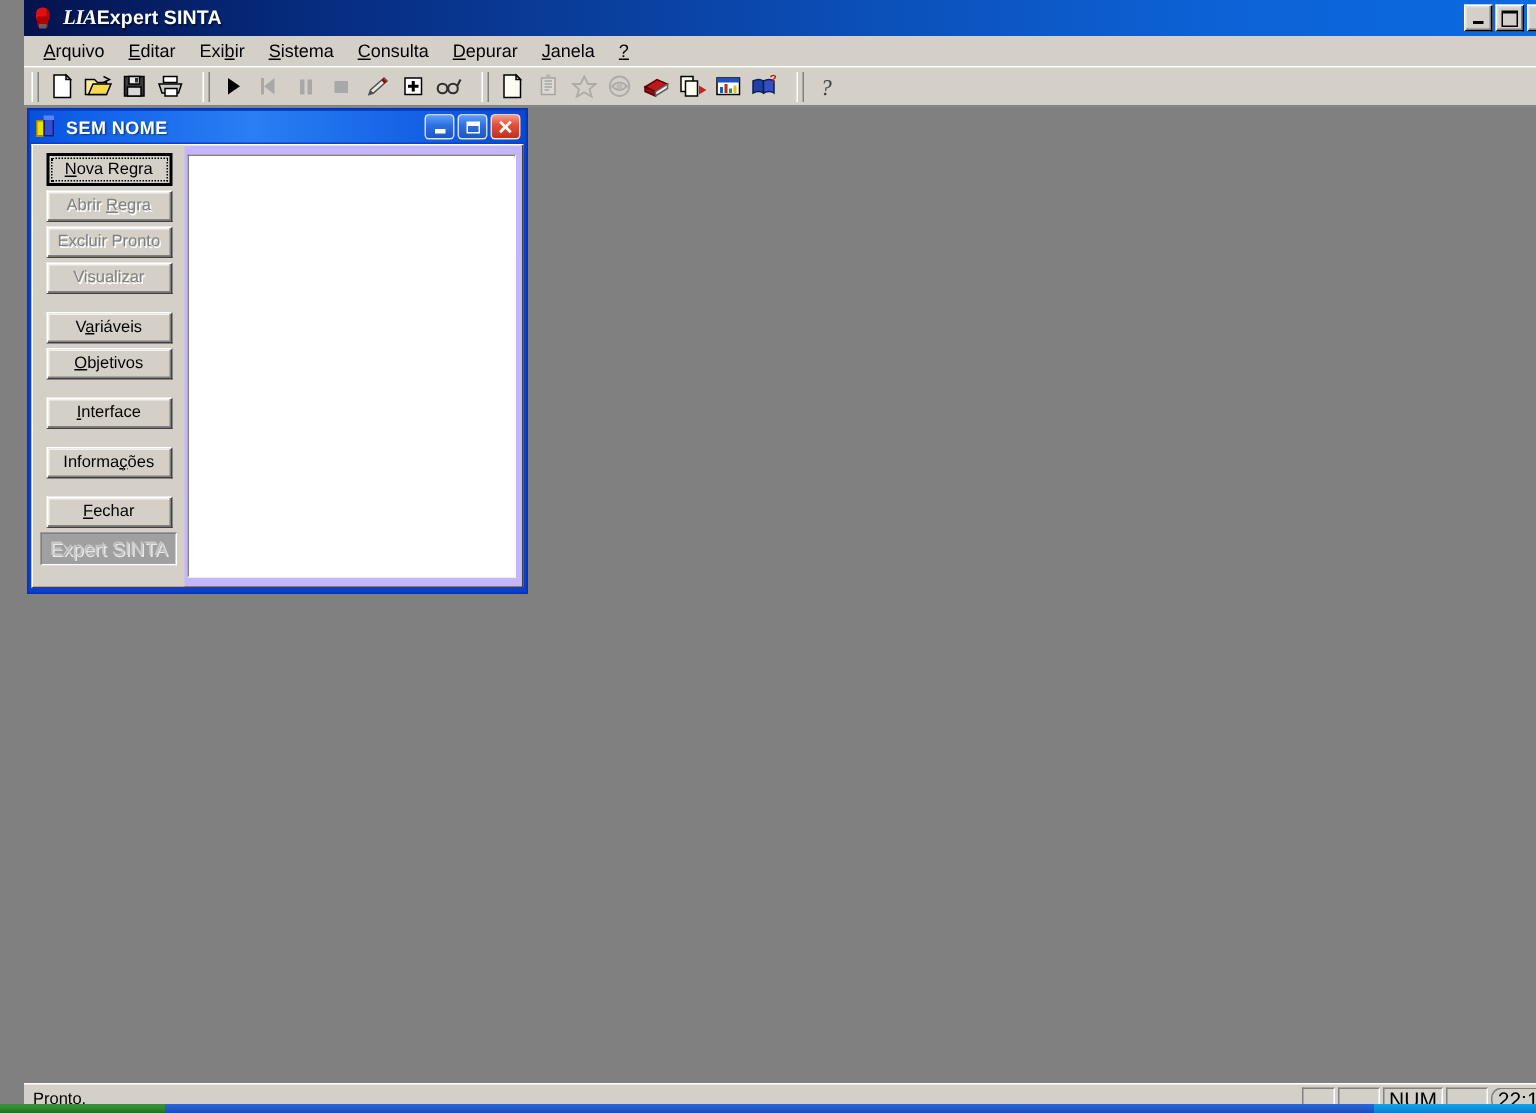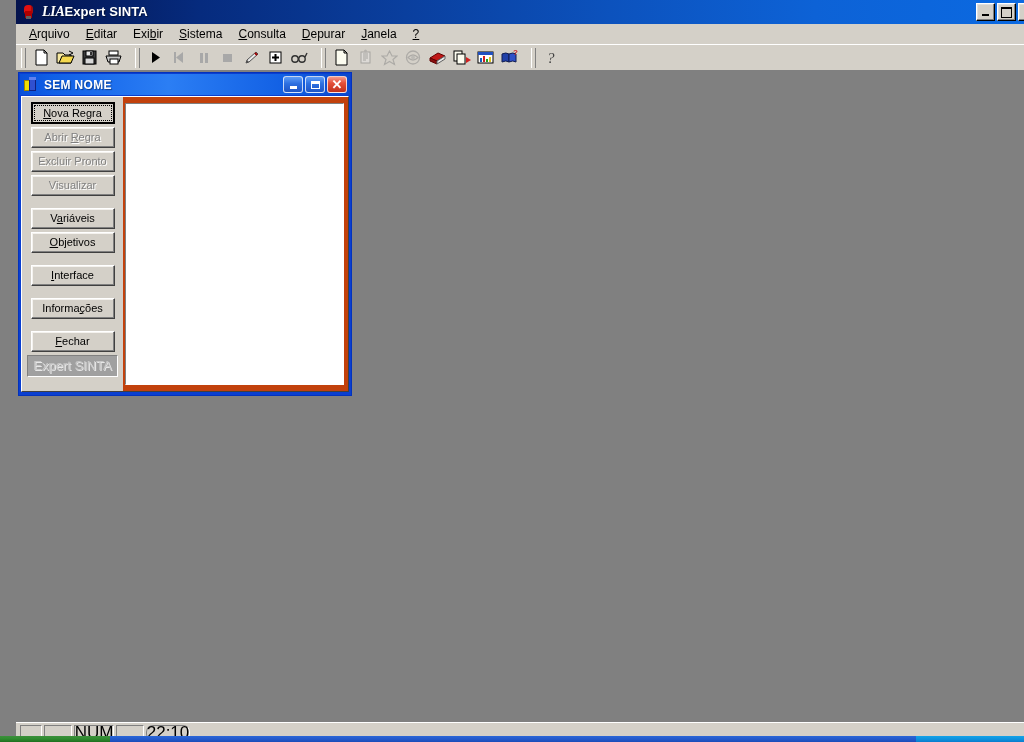--- a/index.html
+++ b/index.html
@@ -238,21 +238,21 @@
   .cb-min .glyph { width: 7px; height: 3px; background: #fff; margin-top: 5px; }
   .cb-max .glyph { width: 9px; height: 8px; border: 1px solid #fff; border-top-width: 3px; box-sizing: border-box; }
   .cb-close .glyph {
     color: #fff; font-size: 13px; font-weight: bold; line-height: 13px;
     font-family: "Liberation Sans", sans-serif;
   }
 
   .child-body {
     position: absolute;
     left: 2px; right: 2px; top: 23px; bottom: 3px;
-    background: #c2410c;
+    background: #c4b5fd;
     border: 1px solid;
     border-color: #ffffff #404040 #404040 #ffffff;
     box-sizing: border-box;
     display: flex;
   }
   .btn-panel {
     width: 101px;
     flex: 0 0 101px;
     background: #d4d0c8;
     padding: 5px 2px 0 2px;
@@ -346,21 +346,21 @@
     font-size: 11px;
     color: #000;
     white-space: nowrap;
   }
   .status-pane {
     height: 16px;
     border: 1px solid;
     border-color: #808080 #ffffff #ffffff #808080;
     box-sizing: border-box;
     margin-left: 2px;
-    font-size: 17px;
+    font-size: 14px;
     color: #000;
     display: flex;
     align-items: center;
     justify-content: center;
     flex: 0 0 auto;
   }
   .sp-blank1 { width: 22px; }
   .sp-blank2 { width: 28px; }
   .sp-num { width: 40px; }
   .sp-blank3 { width: 28px; }
@@ -658,20 +658,21 @@
         <div class="list-wrap">
           <div class="listbox"></div>
         </div>
 
       </div>
     </div>
 
   </div>
 
   <div class="status-bar">
+    <div class="status-main">Pronto.</div>
     <div class="status-pane sp-blank1"></div>
     <div class="status-pane sp-blank2"></div>
     <div class="status-pane sp-num">NUM</div>
     <div class="status-pane sp-blank3"></div>
     <div class="status-pane sp-time">22:10</div>
   </div>
 
 </div>
 
 <div class="taskbar">

